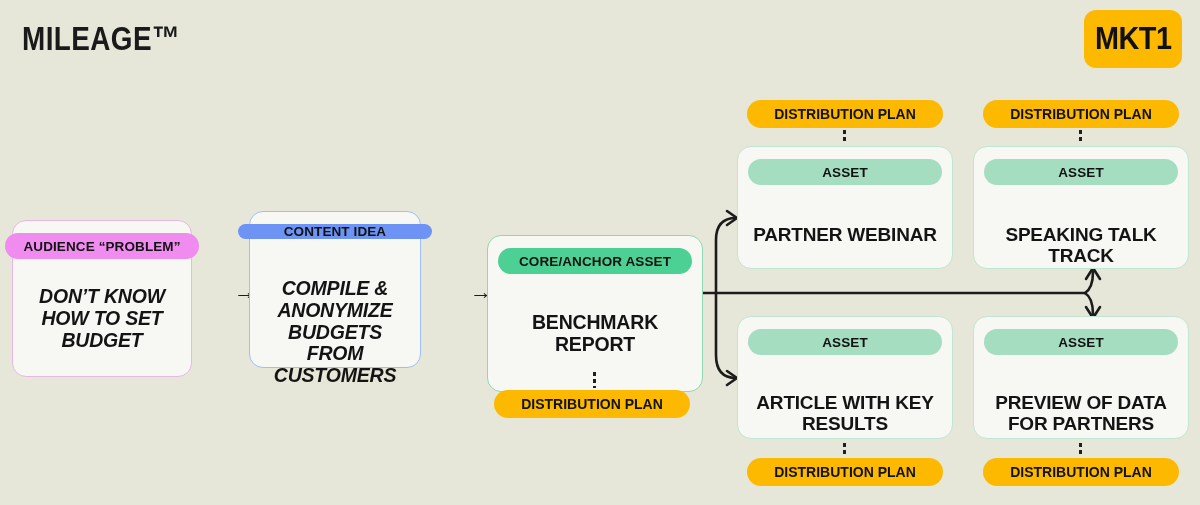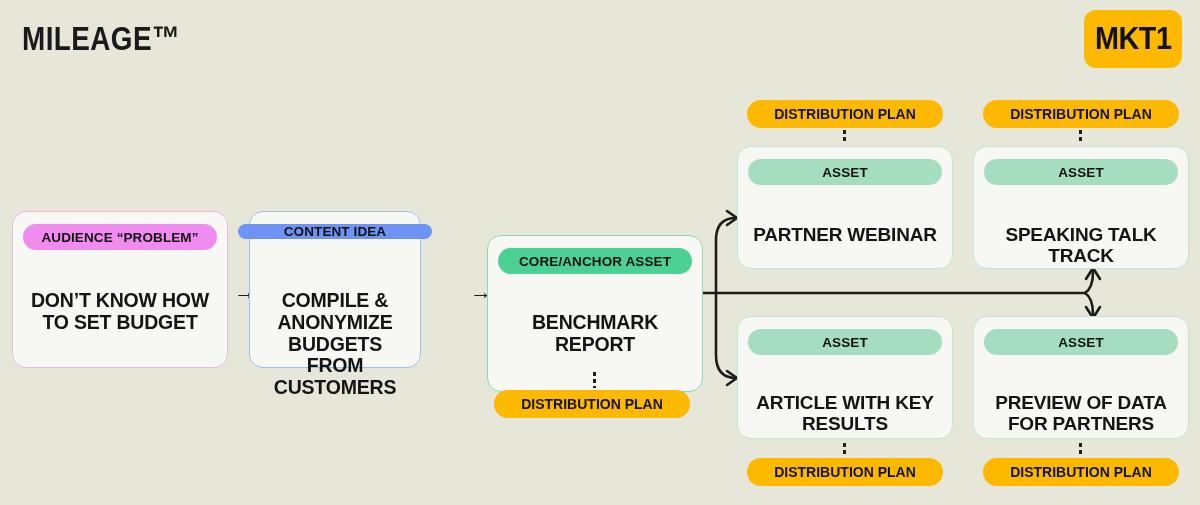--- a/index.html
+++ b/index.html
@@ -173,30 +173,30 @@
     </g>
 
     <g fill="none" stroke="#1c1c1c" stroke-width="2.6" stroke-linecap="round" stroke-linejoin="round">
       <path d="M727 211 L737 218 L727 225"></path>
       <path d="M727 371 L737 378 L727 385"></path>
       <path d="M1086 279 L1093 268 L1100 279"></path>
       <path d="M1086 307 L1093 318 L1100 307"></path>
     </g>
   </svg>
 
-  <div class="card pink" style="left:12px; top:211px; width:216px; height:157px;">
+  <div class="card pink" style="left:12px; top:220px; width:180px; height:157px;">
     <div class="pill pink" style="width:194px;">AUDIENCE “PROBLEM”</div>
-    <div class="card-title" style="margin-top:16px;">DON’T KNOW HOW TO SET BUDGET</div>
+    <div class="card-title" style="margin-top:3px;font-style:italic;">DON’T KNOW HOW TO SET BUDGET</div>
   </div>
 
   <div class="seq-arrow" style="left:234px; top:281px;">→</div>
 
   <div class="card blue" style="left:249px; top:211px; width:172px; height:157px;">
     <div class="pill blue" style="width:194px;">CONTENT IDEA</div>
-    <div class="card-title" style="margin-top:27px;">COMPILE &amp; ANONYMIZE BUDGETS FROM CUSTOMERS</div>
+    <div class="card-title" style="margin-top:15px;font-style:italic;">COMPILE &amp; ANONYMIZE BUDGETS FROM CUSTOMERS</div>
   </div>
 
   <div class="seq-arrow" style="left:470px; top:281px;">→</div>
 
   <div class="card green" style="left:487px; top:211px; width:216px; height:157px;">
     <div class="pill green" style="width:194px;">CORE/ANCHOR ASSET</div>
     <div class="card-title" style="margin-top:14px;">BENCHMARK REPORT</div>
   </div>
   <div class="dotted-v" style="left:593px; top:372px; height:16px;"></div>
   <div class="dist-pill" style="left:494px; top:390px; width:196px;">DISTRIBUTION PLAN</div>

